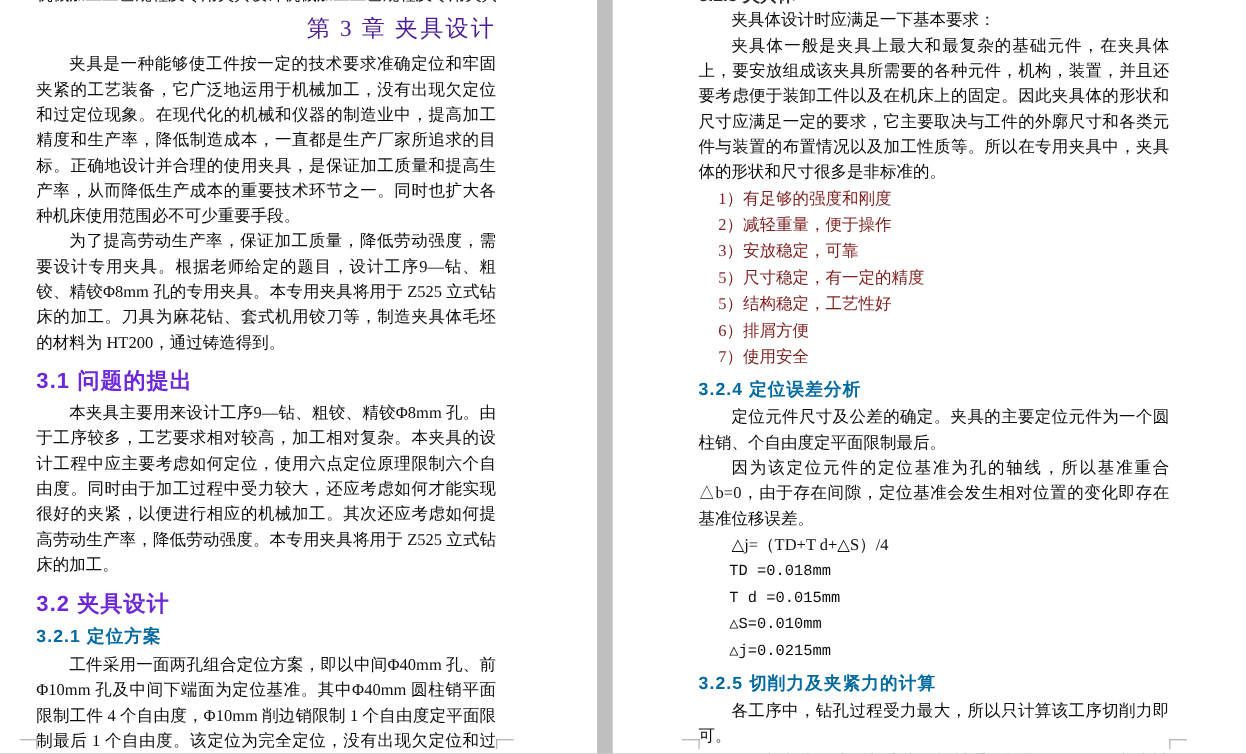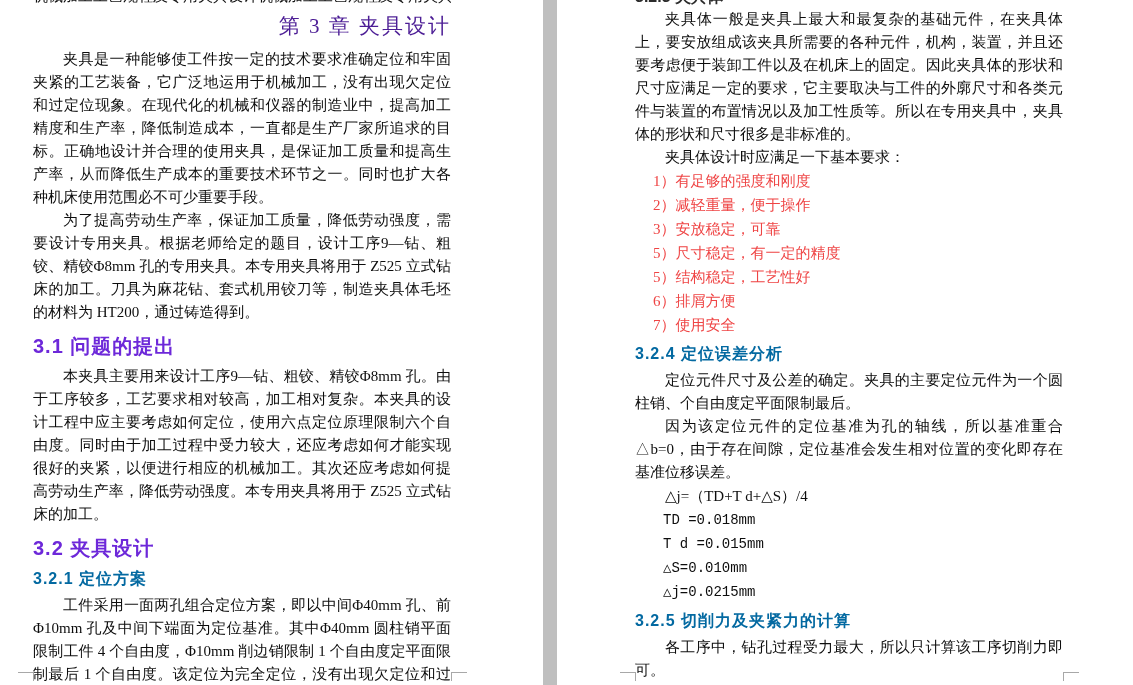--- a/index.html
+++ b/index.html
@@ -21,21 +21,21 @@
 
   .chapter-title{margin:6px 0 8px 0;font-size:21px;font-weight:normal;text-align:right;
                  letter-spacing:2px;color:#4c1d95;}
   p.body{margin:0;font-size:15px;line-height:23px;text-align:justify;color:#0d0d0d;}
   p.ind{text-indent:2em;}
   h2.sec{margin:9px 0 5px 0;font-size:20px;font-weight:bold;color:#6d28d9;
          font-family:"Liberation Sans", sans-serif;letter-spacing:1px;}
   h3.sub{margin:7px 0 4px 0;font-size:16px;font-weight:bold;color:#0369a1;
          font-family:"Liberation Sans", sans-serif;letter-spacing:1px;}
   ul.req{list-style:none;margin:0;padding:0;}
-  ul.req li{font-size:15px;line-height:24px;text-indent:1.2em;color:#ef4444;}
+  ul.req li{font-size:15px;line-height:24px;text-indent:1.2em;color:#7f1d1d;}
   p.eq{margin:0;font-size:14px;line-height:24px;text-indent:2em;color:#0d0d0d;
        font-family:Liberation Mono, monospace;}
   p.eq.cn{font-family:"Liberation Serif", serif;font-size:15px;}
 
   .mark{position:absolute;width:15px;height:8px;top:672px;}
   .mark.bl{border-top:1px solid #a8a8a8;border-right:1px solid #a8a8a8;}
   .mark.br{border-top:1px solid #a8a8a8;border-left:1px solid #a8a8a8;}
   .page-left .mark.bl{left:18px;}
   .page-left .mark.br{left:451px;}
   .page-right .mark.bl{left:63px;}
@@ -65,22 +65,22 @@
     <div class="mark br"></div>
   </div>
 
   <div class="page-gap"></div>
 
   <div class="page page-right">
     <div class="text-col">
       <div class="clip-head">
         <span>3.2.3 夹具体</span>
       </div>
+      <p class="body ind">夹具体设计时应满足一下基本要求：</p>
       <p class="body ind">夹具体一般是夹具上最大和最复杂的基础元件，在夹具体上，要安放组成该夹具所需要的各种元件，机构，装置，并且还要考虑便于装卸工件以及在机床上的固定。因此夹具体的形状和尺寸应满足一定的要求，它主要取决与工件的外廓尺寸和各类元件与装置的布置情况以及加工性质等。所以在专用夹具中，夹具体的形状和尺寸很多是非标准的。</p>
-      <p class="body ind">夹具体设计时应满足一下基本要求：</p>
       <ul class="req">
         <li>1）有足够的强度和刚度</li>
         <li>2）减轻重量，便于操作</li>
         <li>3）安放稳定，可靠</li>
         <li>5）尺寸稳定，有一定的精度</li>
         <li>5）结构稳定，工艺性好</li>
         <li>6）排屑方便</li>
         <li>7）使用安全</li>
       </ul>
       <h3 class="sub">3.2.4 定位误差分析</h3>

